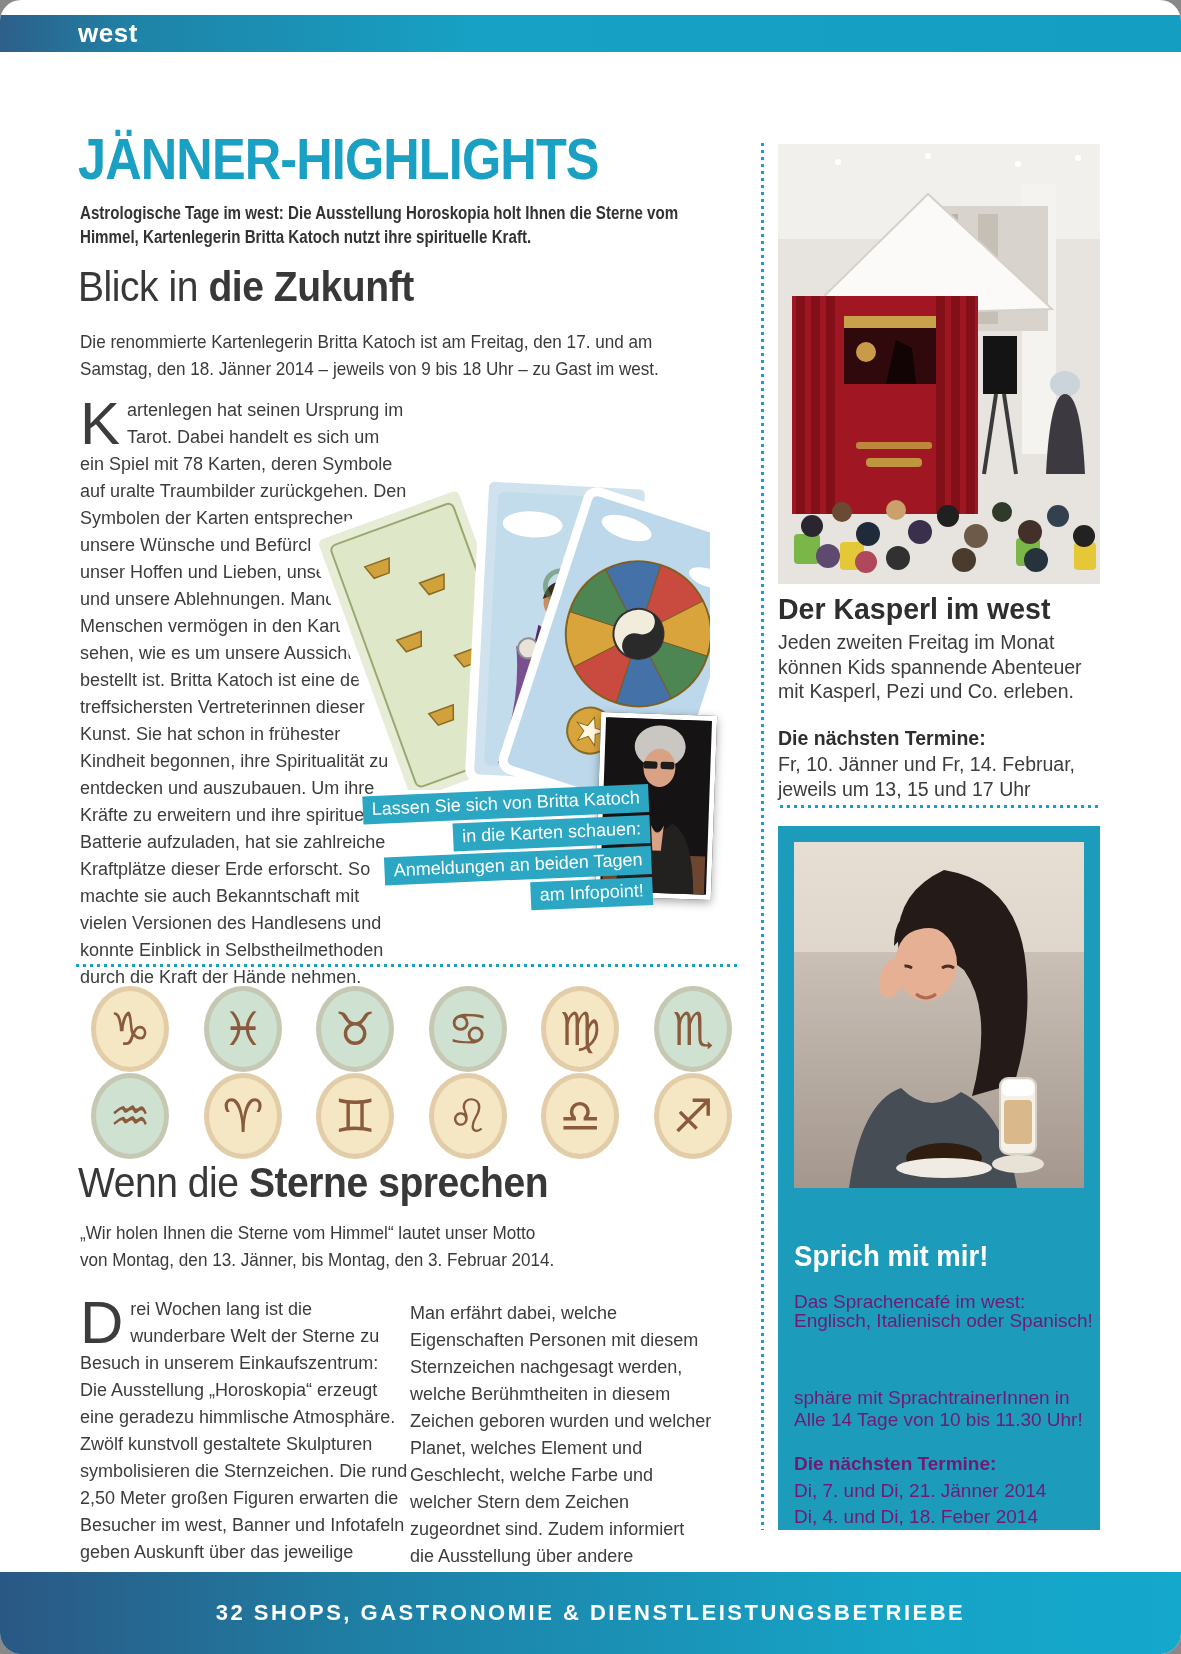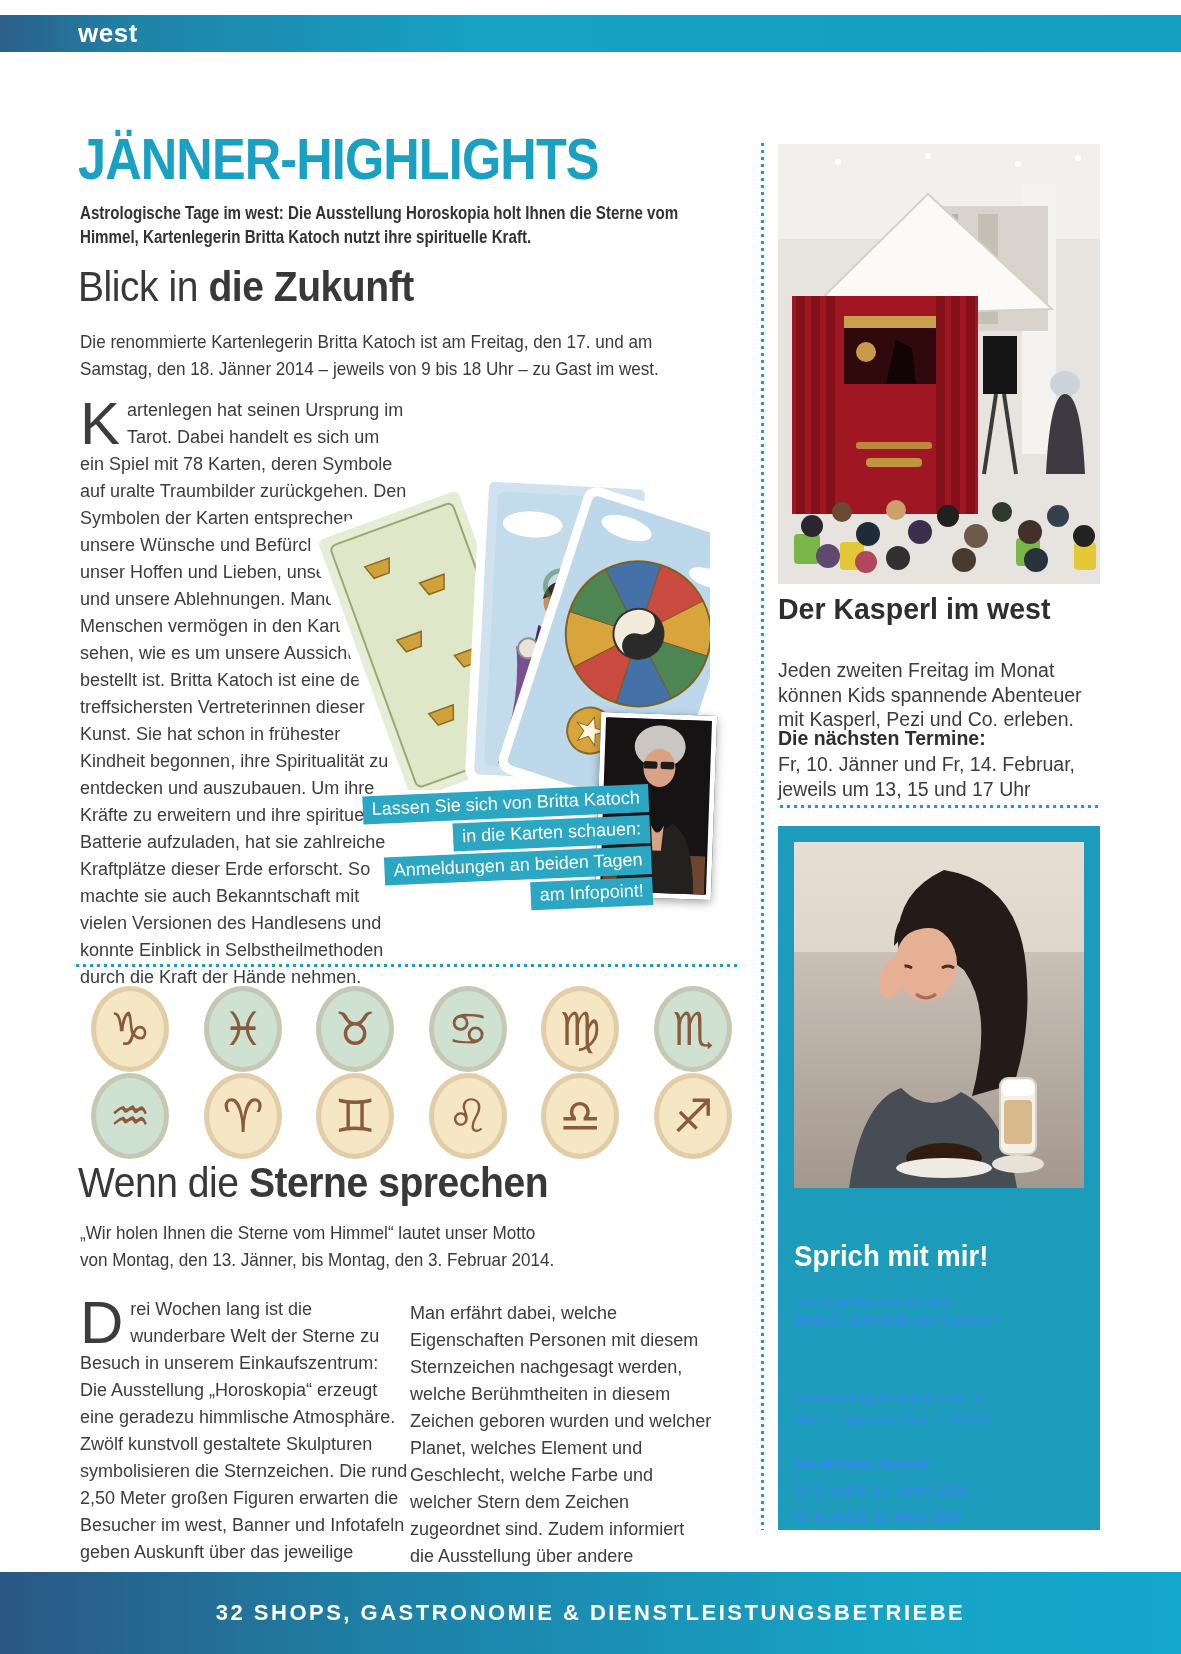--- a/index.html
+++ b/index.html
@@ -1,19 +1,19 @@
 <!DOCTYPE html>
 <html lang="de"><head>
 <meta charset="utf-8">
 <style>
   html,body{margin:0;padding:0;background:#888;}
   .page{
     position:relative; width:1181px; height:1654px; margin:0 auto;
     background:#ffffff; overflow:hidden;
-    font-family:"Liberation Sans", sans-serif; color:#3c3c3c;
+    font-family:"Liberation Sans", sans-serif; color:#3c3c3c;border-radius:21px;
   }
   .abs{position:absolute;}
 
   
   .topbar{left:0; top:15px; width:1181px; height:37px;
     background:linear-gradient(90deg,#2d5f8a 0%,#1e84a8 12%,#17a1c4 40%,#149fc2 100%);}
   .brand{left:78px; top:15px; height:37px; line-height:36px; font-size:26px; font-weight:bold;
     color:#ffffff; letter-spacing:.5px;}
 
   
@@ -48,30 +48,30 @@
   .vdots{left:761px; top:143px; width:3px; height:1387px;
     background:repeating-linear-gradient(180deg,#17a0c3 0 3px,transparent 3px 7px);}
   .hdots{height:3px; background:repeating-linear-gradient(90deg,#17a0c3 0 3px,transparent 3px 7px);}
   .hdots-main{left:76px; top:964px; width:664px;}
   .hdots-side{left:780px; top:805px; width:318px;}
 
   
   .side-photo{left:778px; top:144px; width:322px; height:440px;}
   .k-heading{left:778px; top:592px; font-size:30px; font-weight:bold; color:#2e2e2e;
     white-space:nowrap; transform:scaleX(.95); transform-origin:0 0;}
-  .k-body{left:778px; top:630px; width:326px; font-size:19.5px; line-height:24.5px; color:#3c3c3c;margin-top:28px;}
+  .k-body{left:778px; top:630px; width:326px; font-size:19.5px; line-height:24.5px; color:#3c3c3c;}
   .k-label{left:778px; top:727px; font-size:19.5px; font-weight:bold; color:#2e2e2e; white-space:nowrap;}
   .k-t1{left:778px; top:753px;} .k-t2{left:778px; top:778px;}
   .k-t{font-size:19.5px; color:#3c3c3c; white-space:nowrap;}
 
   .tealbox{left:778px; top:826px; width:322px; height:704px; background:#1c9cba;}
   .sc-photo{left:794px; top:842px; width:290px; height:346px;}
   .sc-heading{left:794px; top:1240px; font-size:29px; font-weight:bold; color:#ffffff;
     white-space:nowrap; transform:scaleX(.95); transform-origin:0 0;}
-  .sc-line{font-size:13px; line-height:27px; color:#3b82f6; white-space:nowrap; left:794px;}
+  .sc-line{font-size:19px; line-height:27px; color:#701a75; white-space:nowrap; left:794px;}
   .sc-b0{top:1288px;} .sc-b1{top:1315px;} .sc-b2{top:1384px;} .sc-b3{top:1307px;text-align:center;}
   .sc-hours{top:1406px;}
   .sc-label{top:1450px; font-weight:bold;}
   .sc-d1{top:1477px;} .sc-d2{top:1503px;}
 
   
   .zod{position:absolute; width:78px; height:86px; border-radius:50%;
     display:flex; align-items:center; justify-content:center;
     font-family:"DejaVu Sans", sans-serif; font-size:46px; color:#8a5a3c;
     box-shadow:inset 0 0 0 5px rgba(165,115,70,.22);}

